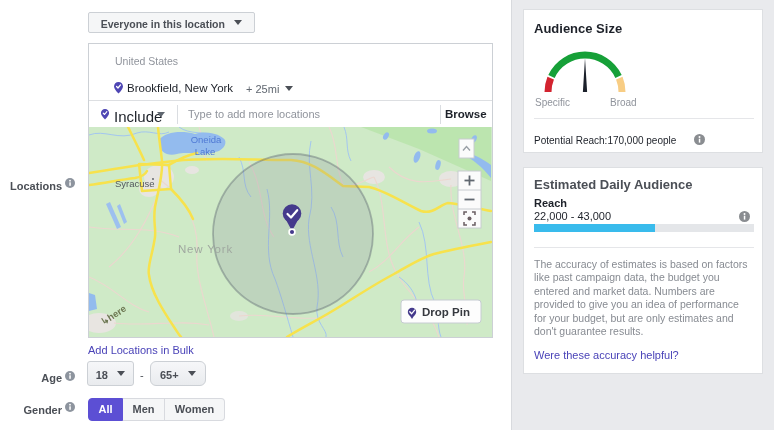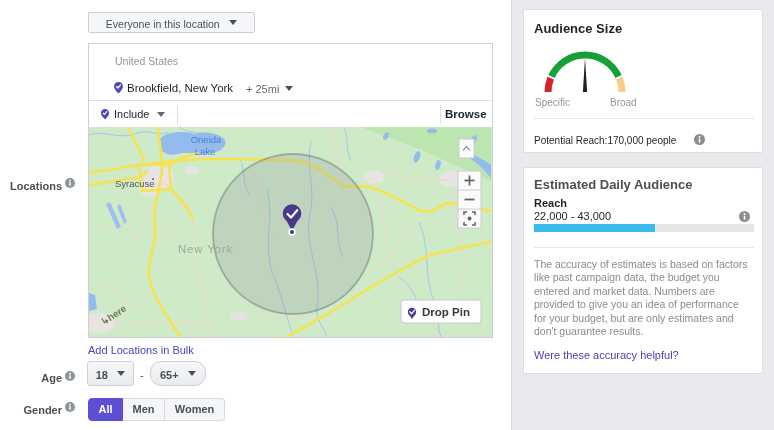--- a/index.html
+++ b/index.html
@@ -9,44 +9,45 @@
 .lbl { font-weight:bold; font-size:11px; color:#4b4f56; }
 .caret-d { display:inline-block; width:0; height:0; border-left:4.5px solid transparent; border-right:4.5px solid transparent; border-top:5.5px solid #4b4f56; vertical-align:middle; }
 </style>
 </head>
 <body>
 <div id="stage">
 
   <div class="abs" style="left:511px; top:0; width:263px; height:430px; background:#e9eaed; border-left:1px solid #d8dade;"></div>
 
   <div class="abs" style="left:88px; top:12px; width:167px; height:21px; background:#f5f6f7; border:1px solid #ccd0d5; border-radius:2px; line-height:19px; text-align:center;">
-    <span style="font-weight:normal; font-size:10.5px; color:#4b4f56;">Everyone in this location</span>
+    <span style="font-weight:bold; font-size:10.5px; color:#4b4f56;">Everyone in this location</span>
     <span class="caret-d" style="margin-left:5px; margin-top:-2px;"></span>
   </div>
 
   <div class="abs" style="left:88px; top:43px; width:405px; height:295px; border:1px solid #ccd0d5; background:#fff;">
     <div style="position:absolute; left:26px; top:11px; font-size:10.5px; color:#90949c;">United States</div>
     <div style="position:absolute; left:0; top:0; width:402px; height:56px;">
       <svg width="11" height="14" viewBox="0 0 13 16" style="position:absolute; left:24px; top:37px;">
         <path d="M6.5 1 C3.4 1 1.2 3.3 1.2 6.1 C1.2 8.3 3.5 11.3 6.5 14.6 C9.5 11.3 11.8 8.3 11.8 6.1 C11.8 3.3 9.6 1 6.5 1 Z" fill="#4e46b4"></path>
         <path d="M4.2 6.2 L5.9 8.0 L8.9 4.4" stroke="#fff" stroke-width="1.5" fill="none" stroke-linecap="round" stroke-linejoin="round"></path>
       </svg>
       <span style="position:absolute; left:38px; top:38px; font-weight:normal; font-size:11.5px; color:#1d2129;">Brookfield, New York</span>
       <span style="position:absolute; left:157px; top:39px; font-size:11px; color:#606770;">+ 25mi</span>
       <span class="caret-d" style="position:absolute; left:196px; top:42px;"></span>
     </div>
 
     <div style="position:absolute; left:0; top:56px; width:403px; height:27px; border-top:1px solid #dddfe2; background:#fff;">
       <svg width="10" height="13" viewBox="0 0 13 16" style="position:absolute; left:11px; top:7px;">
         <path d="M6.5 1 C3.4 1 1.2 3.3 1.2 6.1 C1.2 8.3 3.5 11.3 6.5 14.6 C9.5 11.3 11.8 8.3 11.8 6.1 C11.8 3.3 9.6 1 6.5 1 Z" fill="#4e46b4"></path>
         <path d="M4.2 6.2 L5.9 8.0 L8.9 4.4" stroke="#fff" stroke-width="1.5" fill="none" stroke-linecap="round" stroke-linejoin="round"></path>
       </svg>
-      <span style="position:absolute; left:25px; top:7px; font-size:11px; color:#1d2129;">Include</span>
+      <span style="position:absolute; left:25px; top:7px; font-size:15px; color:#1d2129;">Include</span>
       <span class="caret-d" style="position:absolute; left:68px; top:11px; border-top-color:#606770;"></span>
       <span style="position:absolute; left:88px; top:4px; height:19px; border-left:1px solid #dadde1;"></span>
+      <span style="position:absolute; left:99px; top:7px; font-size:11px; color:#90949c;">Type to add more locations</span>
       <span style="position:absolute; left:351px; top:4px; height:19px; border-left:1px solid #dadde1;"></span>
       <span style="position:absolute; left:356px; top:7px; font-size:11.5px; font-weight:bold; color:#1d2129;">Browse</span>
     </div>
 
     <div style="position:absolute; left:0; top:83px; width:403px; height:210px; overflow:hidden;">
       <svg width="403" height="210" viewBox="0 0 403 210" preserveAspectRatio="none">
         <rect x="0" y="0" width="403" height="210" fill="#cfeac7"></rect>
 
         <polygon points="272,0 402,0 402,54 330,22" fill="#bce5af"></polygon>
 
@@ -169,21 +170,21 @@
   <svg class="abs" width="10" height="10" style="left:65px; top:371px;">
       <circle cx="5" cy="5" r="5" fill="#8d949e"></circle>
       <rect x="4.3" y="4.3" width="1.5" height="3.5" fill="#fff"></rect>
       <circle cx="5" cy="2.7" r="0.9" fill="#fff"></circle>
     </svg>
   <div class="abs" style="left:87px; top:361px; width:47px; height:25px; background:linear-gradient(#f6f7f9,#e9ebee); border:1px solid #ccd0d5; border-radius:3px; text-align:center; line-height:23px;">
     <span style="font-weight:bold; font-size:11px; color:#4b4f56;">18</span>
     <span class="caret-d" style="margin-left:5px; margin-top:-2px;"></span>
   </div>
   <div class="abs" style="left:140px; top:369px; font-size:11px; color:#4b4f56;">-</div>
-  <div class="abs" style="left:150px; top:361px; width:56px; height:25px; background:linear-gradient(#f6f7f9,#e9ebee); border:1px solid #ccd0d5; border-radius:11px; text-align:center; line-height:23px;">
+  <div class="abs" style="left:150px; top:361px; width:56px; height:25px; background:linear-gradient(#f6f7f9,#e9ebee); border:1px solid #ccd0d5; border-radius:6px; text-align:center; line-height:23px;">
     <span style="font-weight:bold; font-size:11px; color:#4b4f56;">65+</span>
     <span class="caret-d" style="margin-left:5px; margin-top:-2px;"></span>
   </div>
 
   <div class="abs" style="left:0; top:400px; width:62px; text-align:right;"><span class="lbl">Gender</span></div>
   <svg class="abs" width="10" height="10" style="left:65px; top:402px;">
       <circle cx="5" cy="5" r="5" fill="#8d949e"></circle>
       <rect x="4.3" y="4.3" width="1.5" height="3.5" fill="#fff"></rect>
       <circle cx="5" cy="2.7" r="0.9" fill="#fff"></circle>
     </svg>

